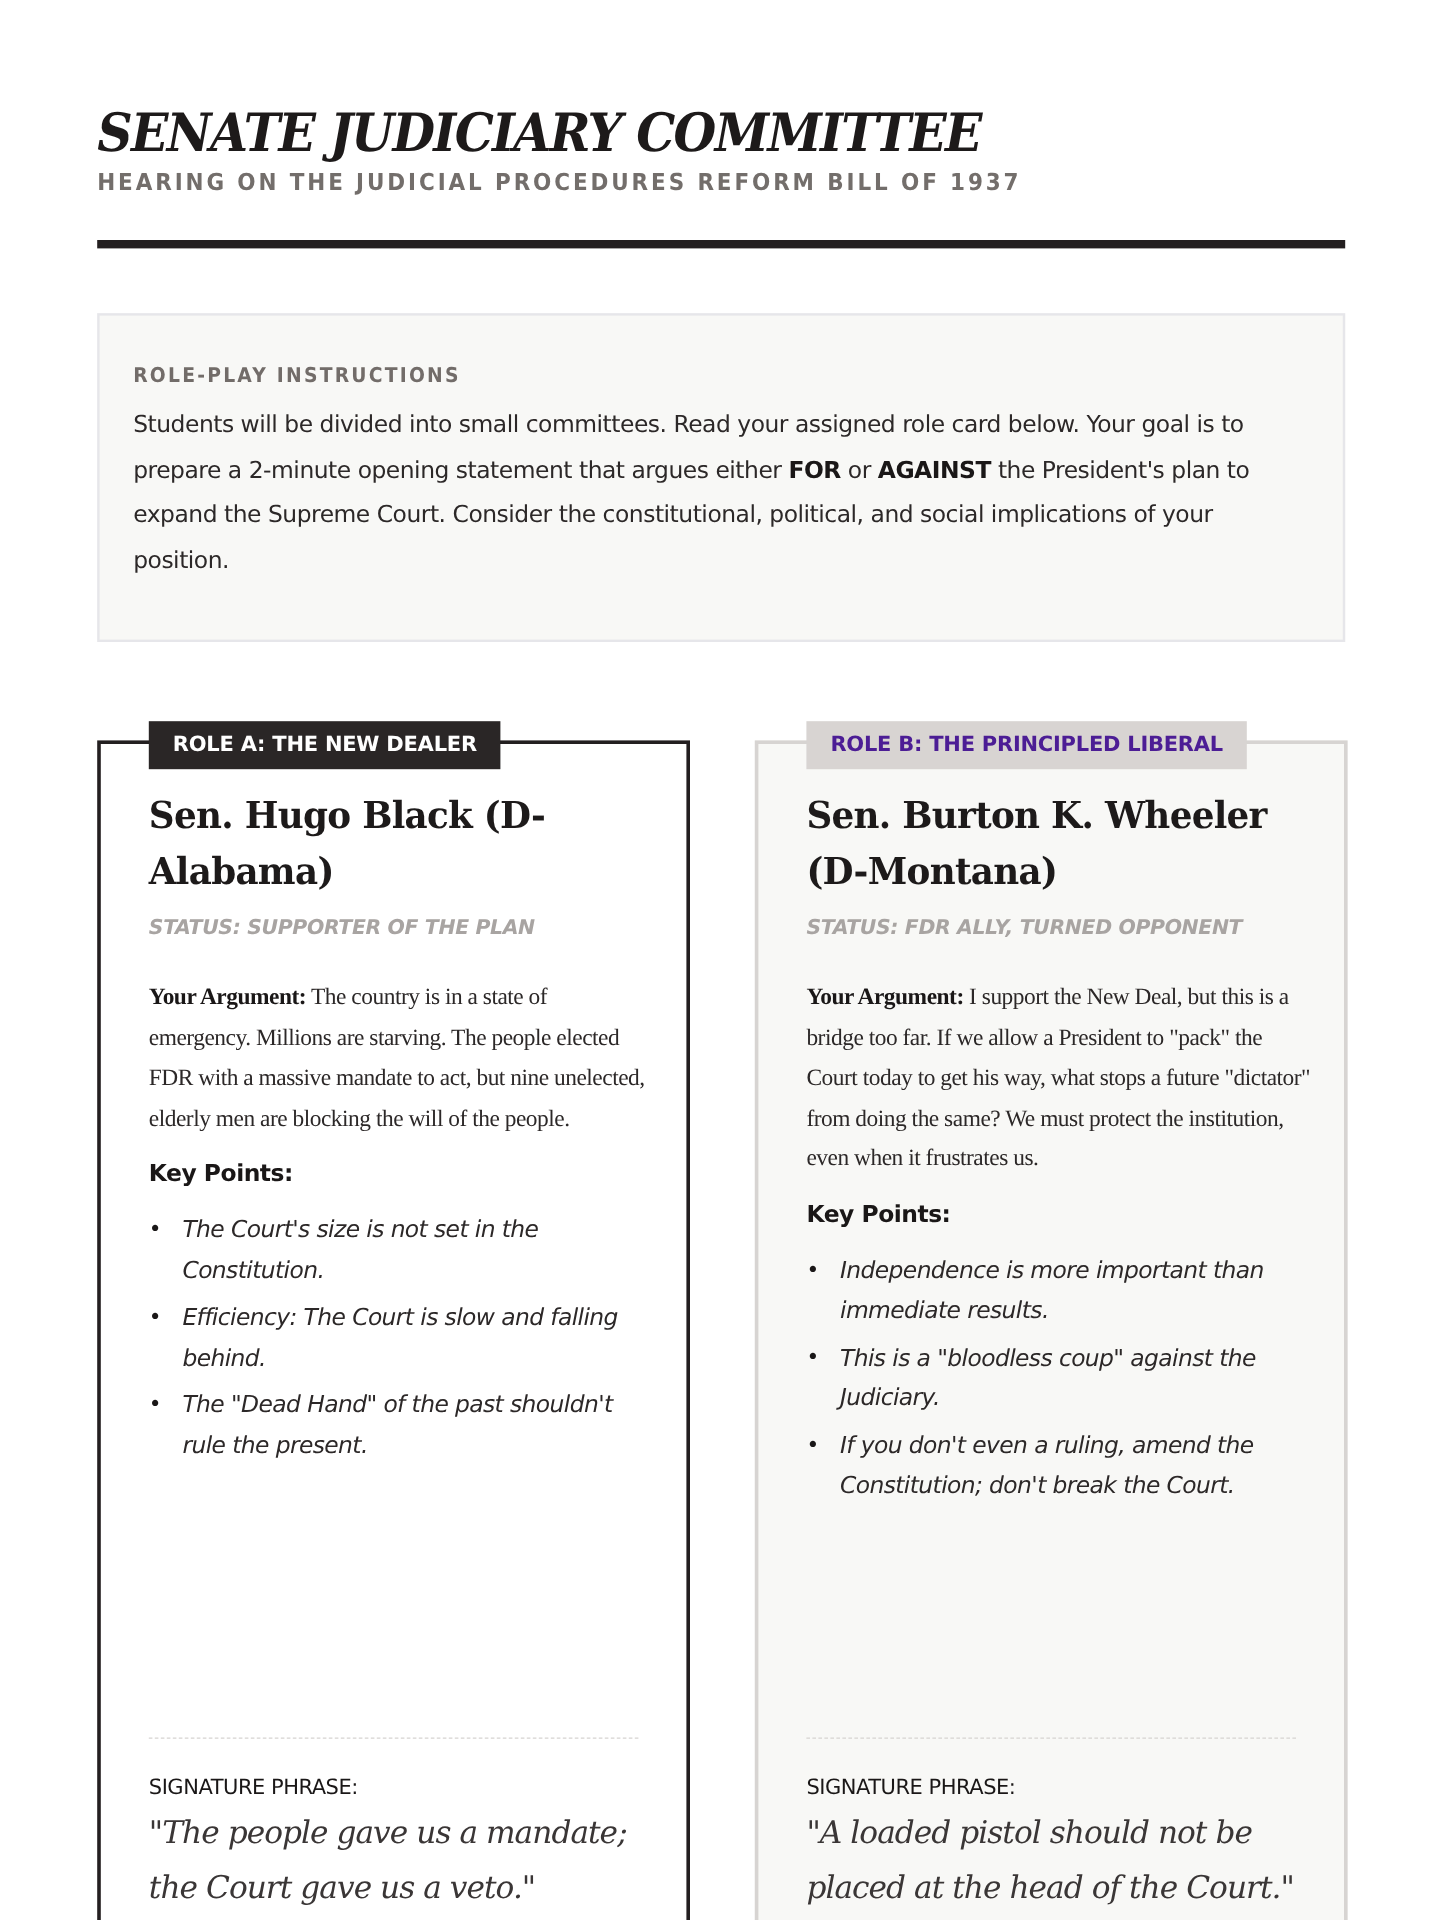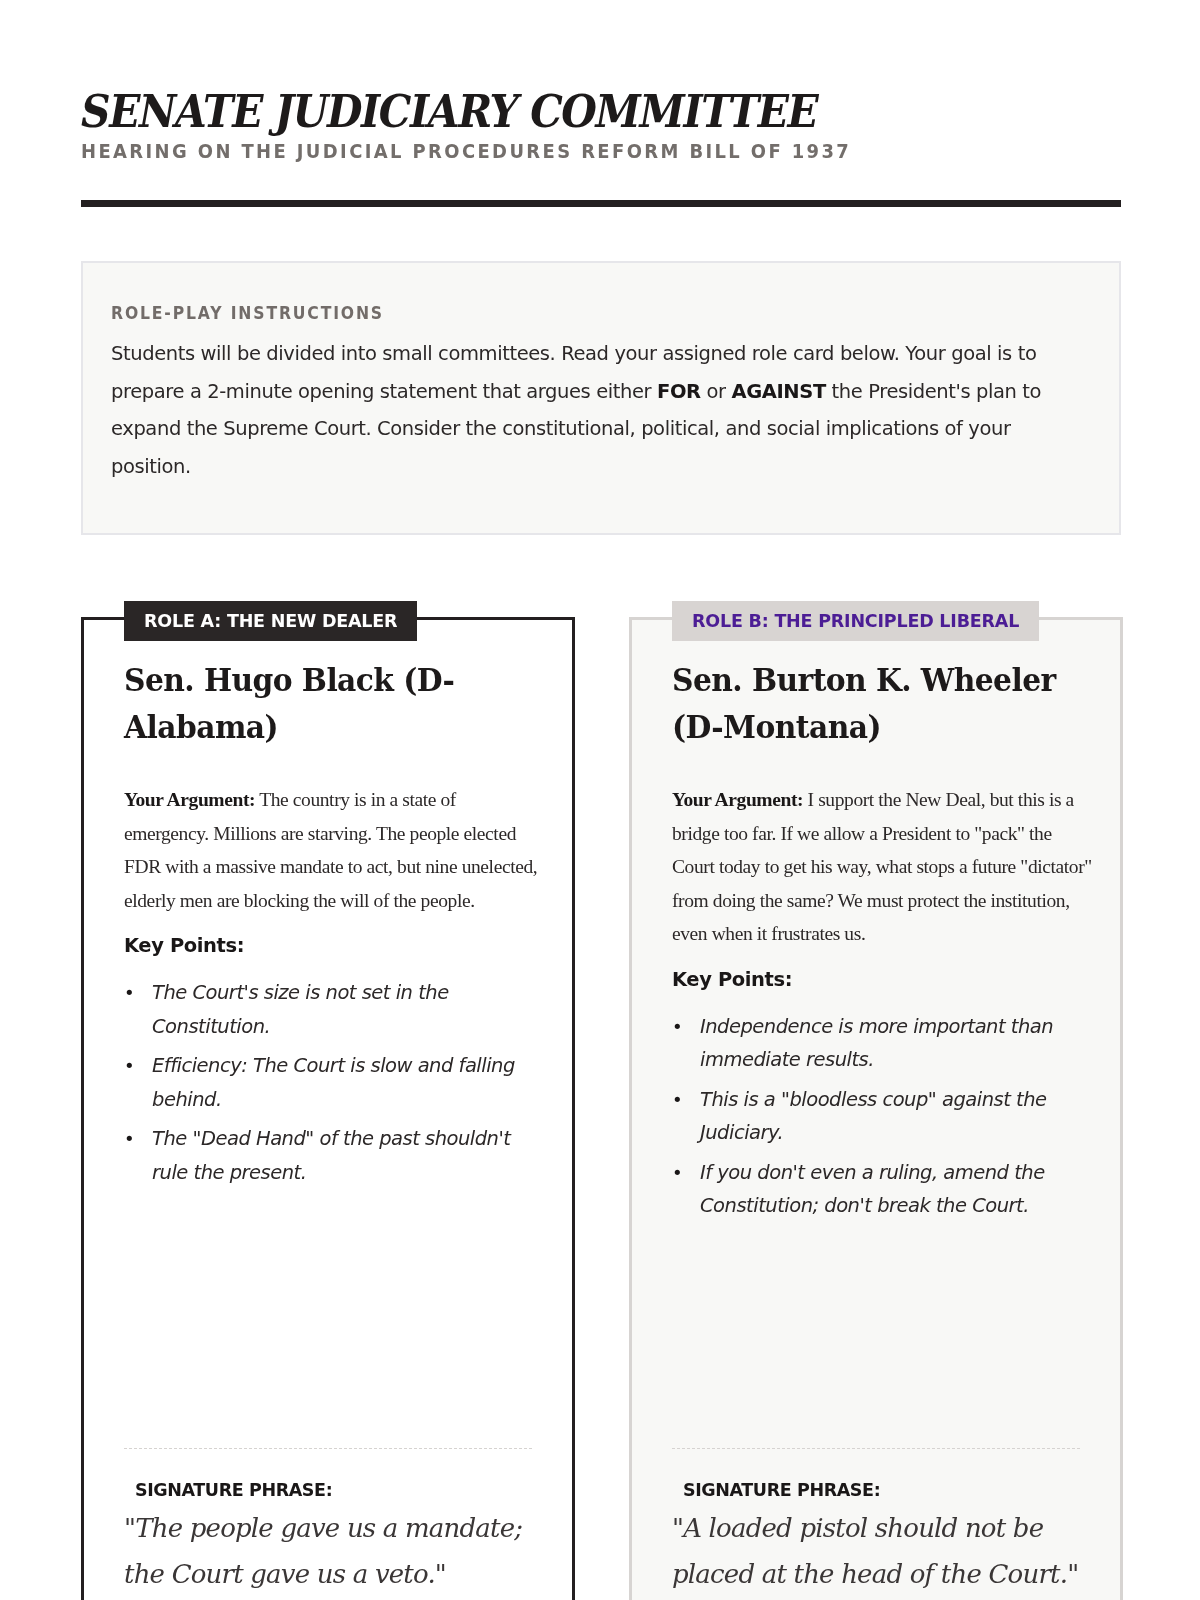--- a/index.html
+++ b/index.html
@@ -137,25 +137,24 @@
       font-style: normal;
       font-size: 18px;
       color: #1a1717;
     }
     .divider {
       position: absolute; left: 40px; right: 40px; top: 828px;
       border-top: 1.5px dashed #d6d3d1;
     }
     .sig-label {
       position: absolute; left: 40px; top: 860px;
-      font-weight: bold;
+      font-weight: normal;
       font-size: 17.5px;
       color: #1a1717;
       letter-spacing: -0.4px;
-      margin-left: 11px;
     }
     .sig-phrase {
       position: absolute; left: 40px; top: 885px; width: 420px;
       font-family: "DejaVu Serif", serif;
       font-style: italic;
       font-size: 26px;
       line-height: 46px;
       color: #3a3636;
       letter-spacing: -0.8px;
     }
@@ -170,35 +169,37 @@
 <div class="header-rule"></div>
 
 <section class="instructions">
   <div class="instr-heading">ROLE-PLAY INSTRUCTIONS</div>
   <p class="instr-body"><span>Students will be divided into small committees. Read your assigned role card below. Your goal is to prepare a 2-minute opening statement that argues either </span><b>FOR</b><span> or </span><b>AGAINST</b><span> the President's plan to expand the Supreme Court. Consider the constitutional, political, and social implications of your position.</span></p>
 </section>
 
 <article class="card card-a">
   <div class="role-tag">ROLE A: THE NEW DEALER</div>
   <h2 class="senator-name">Sen. Hugo Black (D-Alabama)</h2>
+  <div class="status">STATUS: SUPPORTER OF THE PLAN</div>
   <p class="argument"><b>Your Argument:</b><span> The country is in a state of emergency. Millions are starving. The people elected FDR with a massive mandate to act, but nine unelected, elderly men are blocking the will of the people.</span></p>
   <div class="keypoints-label">Key Points:</div>
   <ul class="points">
     <li><span class="bullet">•</span><span>The Court's size is not set in the Constitution.</span></li>
     <li><span class="bullet">•</span><span>Efficiency: The Court is slow and falling behind.</span></li>
     <li><span class="bullet">•</span><span>The "Dead Hand" of the past shouldn't rule the present.</span></li>
   </ul>
   <div class="divider"></div>
   <div class="sig-label">SIGNATURE PHRASE:</div>
   <div class="sig-phrase">"The people gave us a mandate; the Court gave us a veto."</div>
 </article>
 
 <article class="card card-b">
   <div class="role-tag">ROLE B: THE PRINCIPLED LIBERAL</div>
   <h2 class="senator-name">Sen. Burton K. Wheeler (D-Montana)</h2>
+  <div class="status">STATUS: FDR ALLY, TURNED OPPONENT</div>
   <p class="argument"><b>Your Argument:</b><span> I support the New Deal, but this is a bridge too far. If we allow a President to "pack" the Court today to get his way, what stops a future "dictator" from doing the same? We must protect the institution, even when it frustrates us.</span></p>
   <div class="keypoints-label">Key Points:</div>
   <ul class="points">
     <li><span class="bullet">•</span><span>Independence is more important than immediate results.</span></li>
     <li><span class="bullet">•</span><span>This is a "bloodless coup" against the Judiciary.</span></li>
     <li><span class="bullet">•</span><span>If you don't even a ruling, amend the Constitution; don't break the Court.</span></li>
   </ul>
   <div class="divider"></div>
   <div class="sig-label">SIGNATURE PHRASE:</div>
   <div class="sig-phrase">"A loaded pistol should not be placed at the head of the Court."</div>

